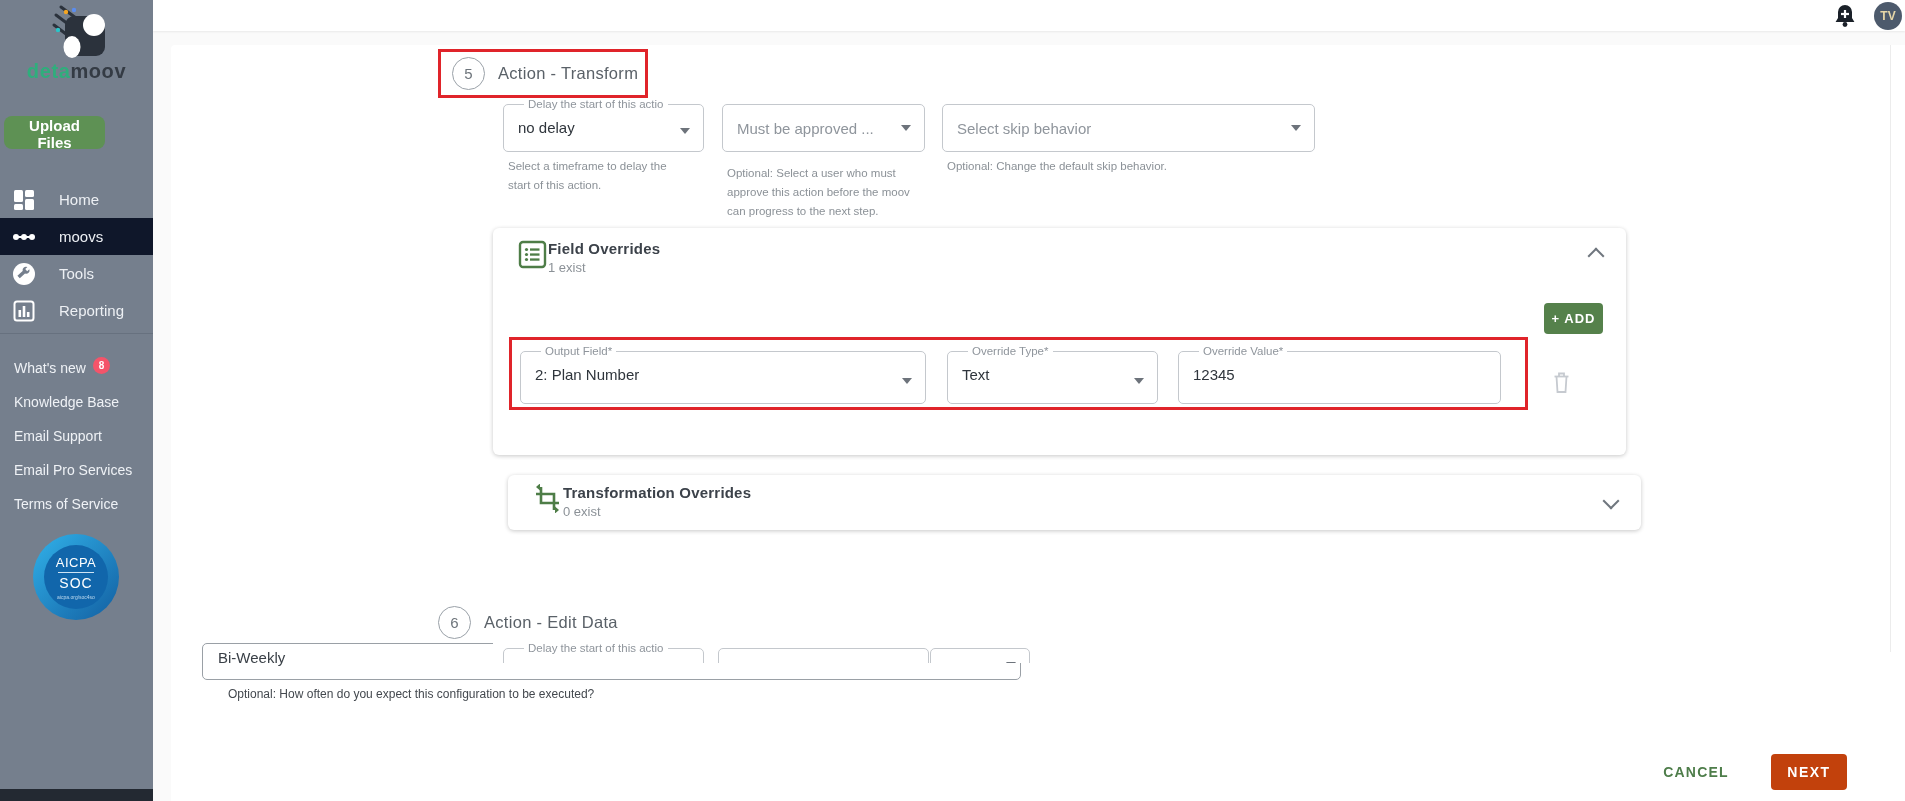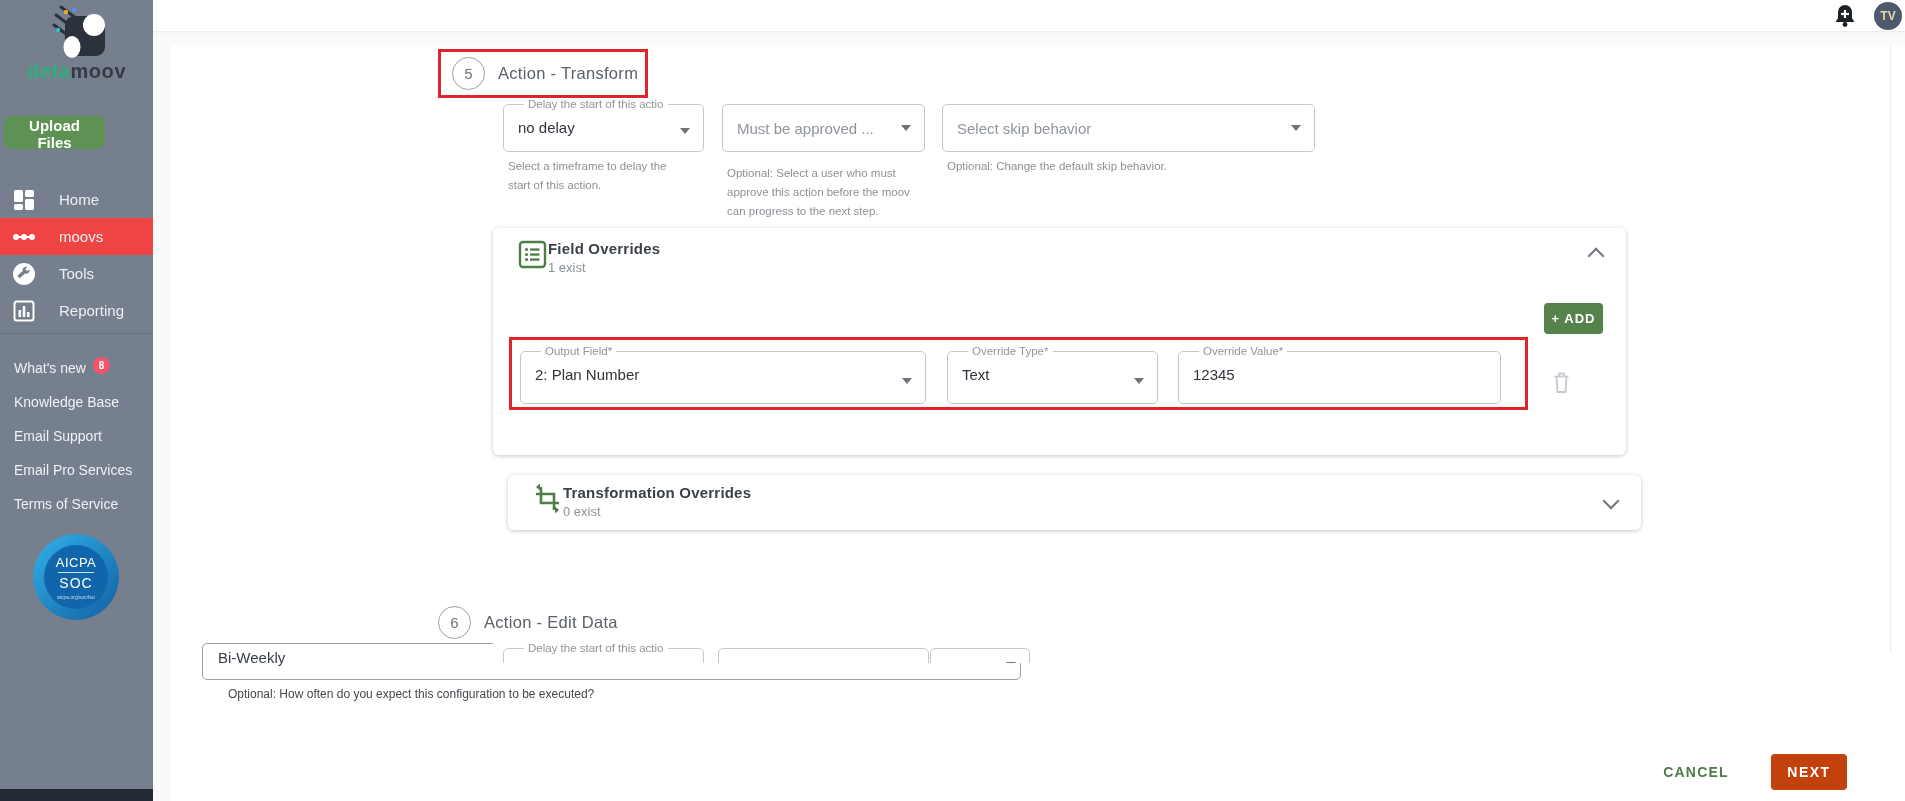--- a/index.html
+++ b/index.html
@@ -11,21 +11,21 @@
   .logo-wrap{position:absolute;top:4px;left:0;width:153px;text-align:center;}
   .brand{position:absolute;top:60px;left:0;width:153px;text-align:center;
          font-size:20px;font-weight:700;letter-spacing:.6px;color:#343b44;}
   .brand .g{color:#2fae7c;}
   .upload-btn{position:absolute;top:116px;left:4px;width:101px;height:33px;background:#5e9154;
       border:none;border-radius:8px;color:#fff;font-weight:700;font-size:15px;cursor:pointer;
       font-family:inherit;}
   .nav{position:absolute;top:181px;left:0;width:153px;}
   .nav-item{height:37px;display:flex;align-items:center;gap:23px;padding-left:12px;
       color:#edf0f4;font-size:15px;cursor:pointer;}
-  .nav-item.sel{background:#ef4444;}
+  .nav-item.sel{background:#0f172a;}
   .nav-ico{width:24px;height:24px;display:flex;align-items:center;justify-content:center;flex:0 0 24px;}
   .side-div{position:absolute;left:0;top:333px;width:153px;border-top:1px solid #67717f;}
   .links{position:absolute;top:351px;left:0;width:153px;}
   .link{height:34px;display:flex;align-items:center;padding-left:14px;color:#eff2f6;font-size:14px;cursor:pointer;}
   .wn-badge{margin-left:7px;width:17px;height:17px;border-radius:50%;background:#f4546a;color:#fff;
       font-size:10px;font-weight:700;display:flex;align-items:center;justify-content:center;margin-top:-6px;}
   .soc{position:absolute;left:33px;top:534px;width:86px;height:86px;border-radius:50%;
       background:linear-gradient(135deg,#2ea9e2 10%,#1463a5 95%);
       display:flex;align-items:center;justify-content:center;}
   .soc-inner{width:64px;height:64px;border-radius:50%;background:#1166ab;color:#fff;text-align:center;

